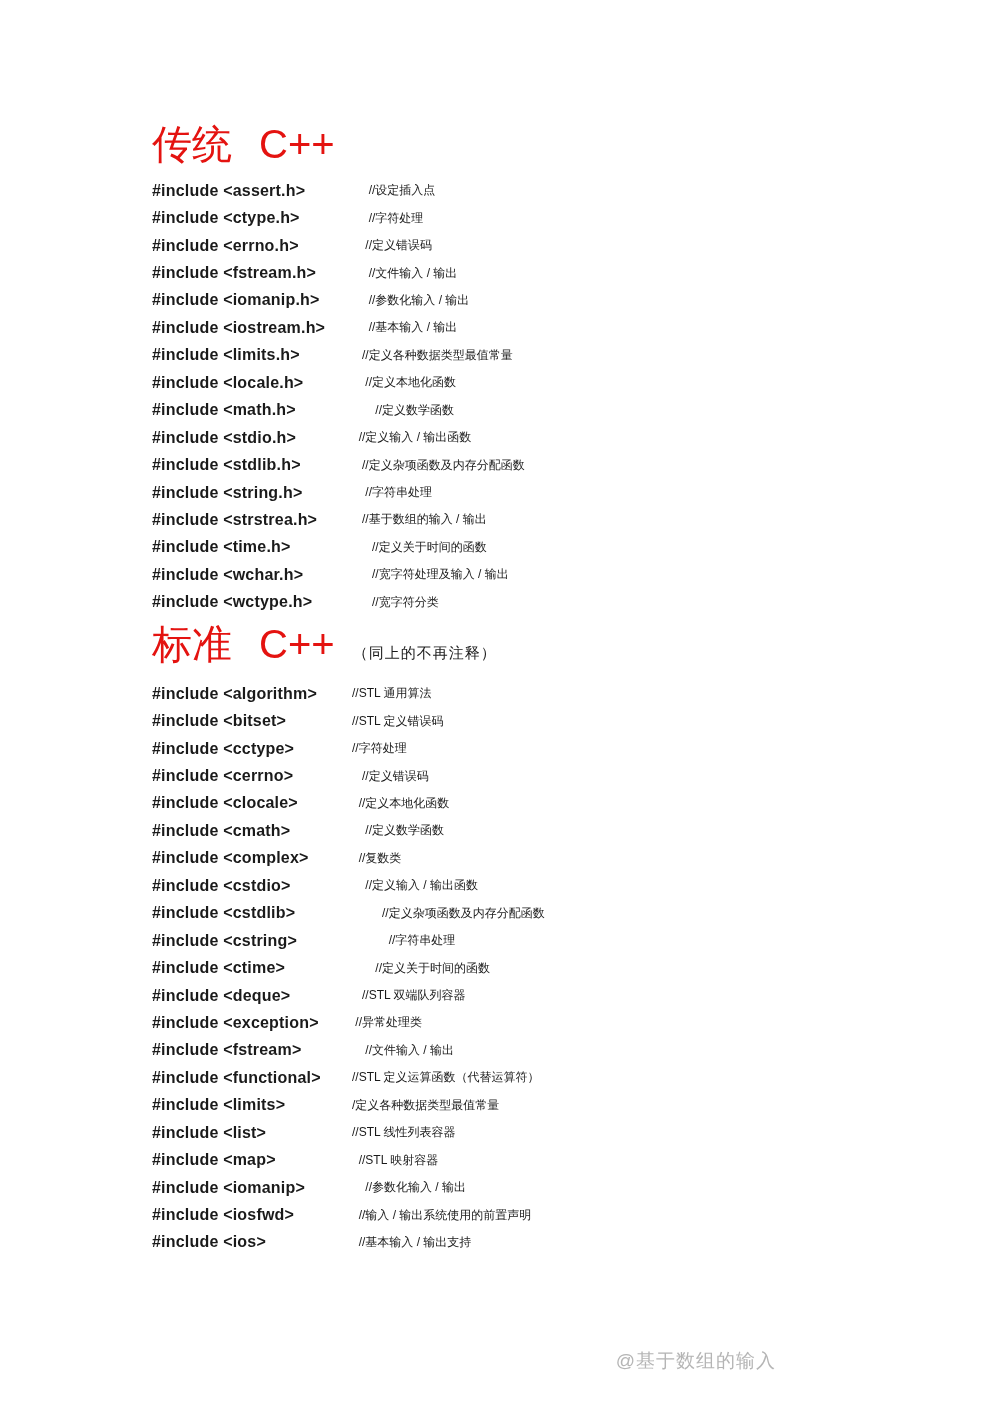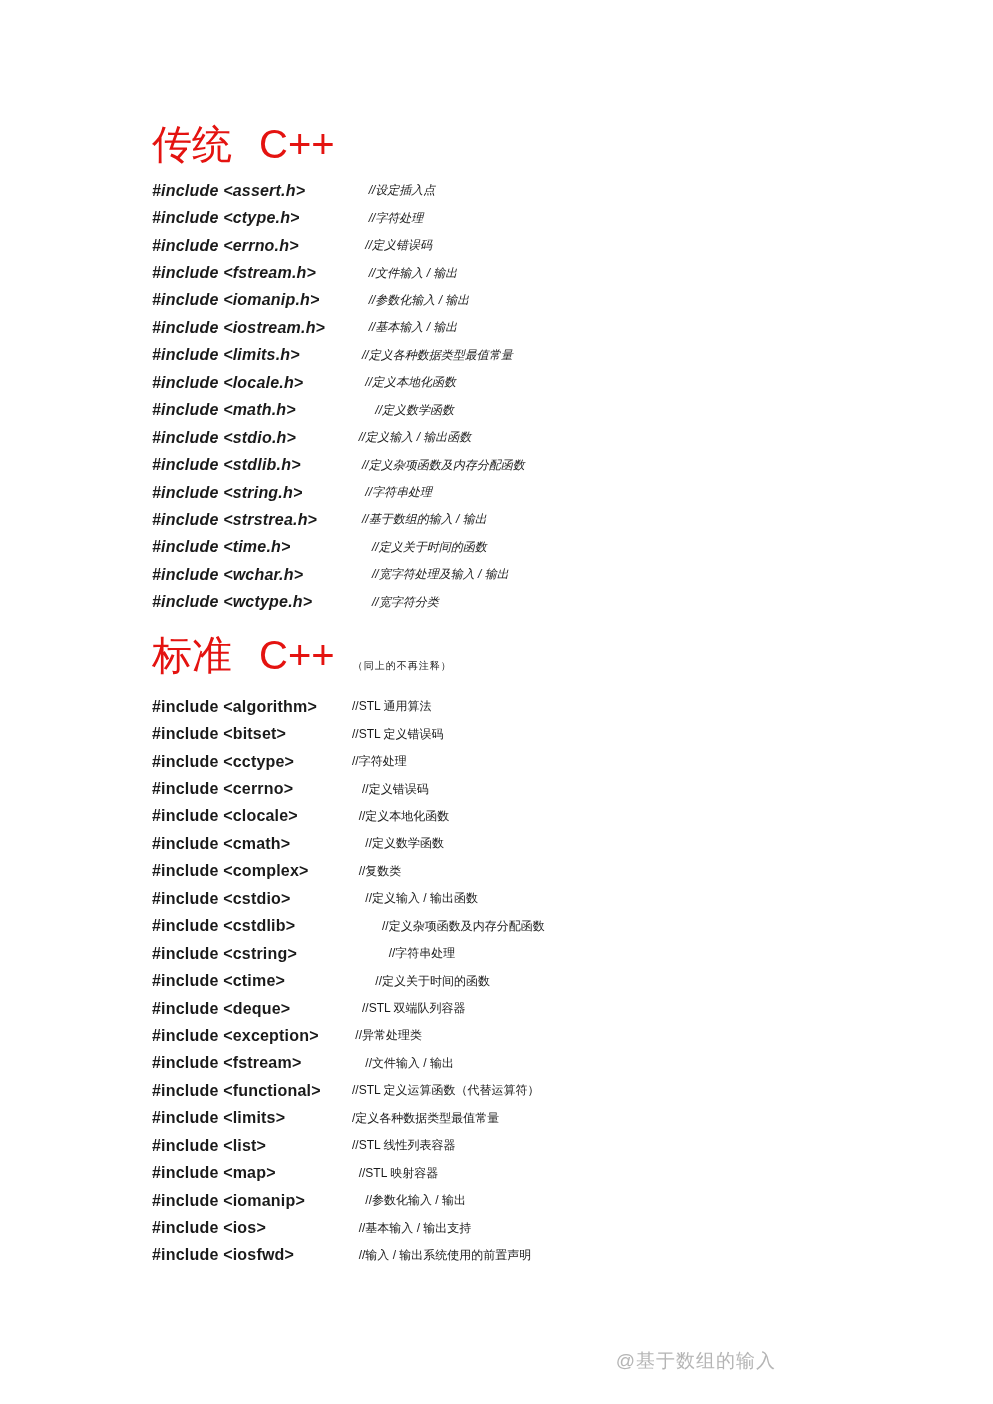--- a/index.html
+++ b/index.html
@@ -23,31 +23,31 @@
   .heading{
     margin:0;
     font-size:40px;
     line-height:48px;
     font-weight:400;
     color:var(--red);
     word-spacing:16px;
     white-space:pre;
   }
   .heading .note{
-    font-size:10px;
+    font-size:15px;
     font-weight:400;
     color:var(--text);
     word-spacing:0;
     margin-left:18px;
     letter-spacing:1px;
   }
   .rows{
     margin:0;
   }
-  .rows.first{margin-top:9px;margin-bottom:15px;font-style:italic;}
+  .rows.first{margin-top:9px;margin-bottom:4px;}
   .rows.second{margin-top:3px;}
   .row{
     display:flex;
     align-items:center;
     height:27.45px;
     font-size:16px;
   }
   .directive{
     flex:0 0 200px;
     width:200px;
@@ -218,25 +218,25 @@
         </div>
         <div class="row">
           <span class="directive">#include &lt;map&gt;</span>
           <span class="comment">  //STL 映射容器</span>
         </div>
         <div class="row">
           <span class="directive">#include &lt;iomanip&gt;</span>
           <span class="comment">    //参数化输入 / 输出</span>
         </div>
         <div class="row">
+          <span class="directive">#include &lt;iosfwd&gt;</span>
+          <span class="comment">  //输入 / 输出系统使用的前置声明</span>
+        </div>
+        <div class="row">
           <span class="directive">#include &lt;ios&gt;</span>
           <span class="comment">  //基本输入 / 输出支持</span>
         </div>
-        <div class="row">
-          <span class="directive">#include &lt;iosfwd&gt;</span>
-          <span class="comment">  //输入 / 输出系统使用的前置声明</span>
-        </div>
       </div>
 
   </div>
 
   <div class="watermark">@基于数组的输入</div>
 </div>
 
 </body></html>

